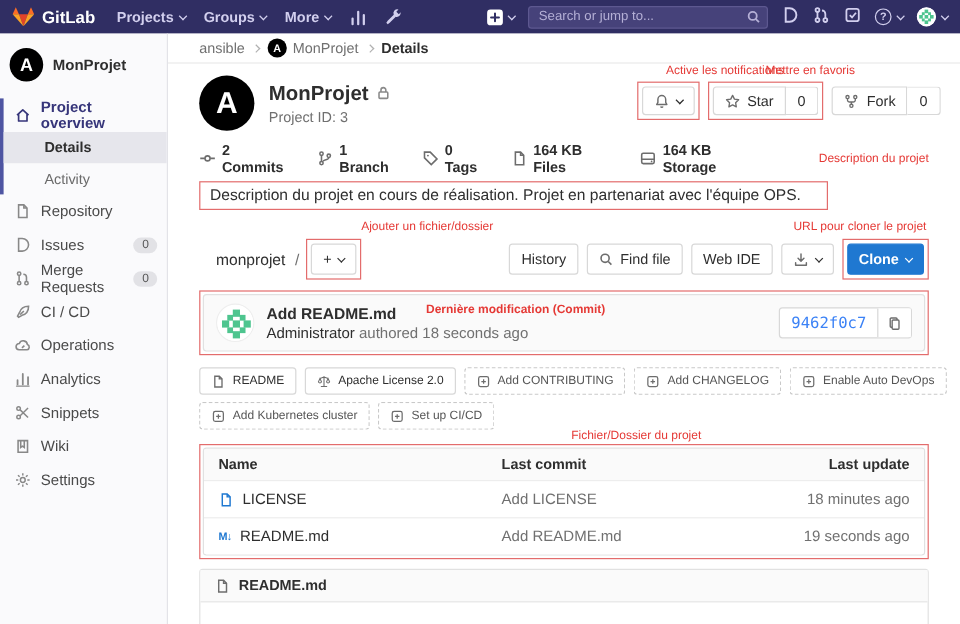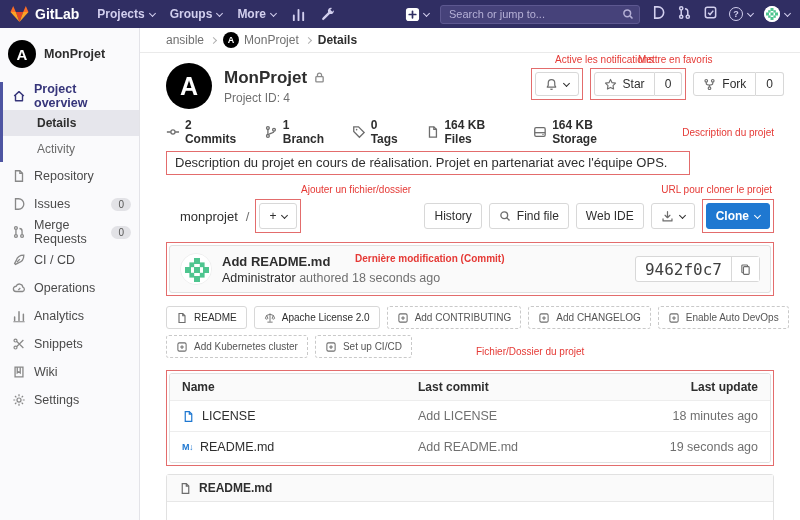--- a/index.html
+++ b/index.html
@@ -89,29 +89,29 @@
   .h26 { height:26px; }
 
   .commit-wrap { border:1px solid #e36c6c; padding:2px; margin-top:9px; }
   .commit-card { border:1px solid #e1e1e1; border-radius:3px; background:#fafafa; display:flex; align-items:center; gap:10px; padding:7px 10px; position:relative; }
   .commit-avatar { width:32px; height:32px; border-radius:50%; overflow:hidden; flex:0 0 32px; background:#fff; border:1px solid #eee; }
   .commit-title { font-size:13px; font-weight:600; color:#2e2e2e; cursor:pointer; }
   .commit-meta { font-size:12.5px; color:#707070; margin-top:2px; }
   .commit-author { color:#2e2e2e; cursor:pointer; }
   .ann-lastcommit { position:absolute; left:185px; top:7px;font-weight:bold; }
   .hash-group { margin-left:auto; display:inline-flex; align-items:center; border:1px solid #d8d8d8; border-radius:3px; background:#fff; height:26px; }
-  .hash-text { font-family:"DejaVu Sans Mono", monospace; font-size:16px; padding:0 9px; color:#404040; }
+  .hash-text { font-family:"DejaVu Sans Mono", monospace; font-size:13px; padding:0 9px; color:#3b82f6; }
   .hash-copy { border-left:1px solid #d8d8d8; height:100%; display:inline-flex; align-items:center; padding:0 7px; cursor:pointer; color:#6d6d6d; background:#fff; }
 
   .quick { margin-top:10px; position:relative; }
   .quick-row { display:flex; gap:7px; }
   .quick-row + .quick-row { margin-top:6px; }
   .qbtn { height:23px; font-size:10px;justify-content:space-between; }
   .qbtn.dashed { border-style:dashed; border-color:#c9c9c9; color:#555; }
-  .ann-files { position:absolute; left:310px; top:40px; }
+  .ann-files { position:absolute; left:310px; top:52px; }
 
   .table-wrap { border:1px solid #e36c6c; padding:2px; margin-top:12px; }
   .ftable { border:1px solid #e1e1e1; border-radius:3px; overflow:hidden; }
   .frow { display:flex; align-items:center; height:31px; background:#fff; border-top:1px solid #ededed; font-size:12.5px; }
   .frow.head { background:#fafafa; height:26px; border-top:none; font-weight:600; font-size:12px; }
   .c-name { flex:0 0 40%; padding:0 12px; display:flex; align-items:center; gap:7px; }
   .c-commit { flex:1; padding:0 8px; color:#707070; }
   .frow.head .c-commit { color:#2e2e2e; }
   .c-update { flex:0 0 150px; padding:0 12px; text-align:right; color:#707070; }
   .frow.head .c-update { color:#2e2e2e; }
@@ -340,21 +340,21 @@
         <div class="proj-header">
           <span class="proj-avatar pa-46">A</span>
           <div>
             <div class="proj-title">
               <span>MonProjet</span>
               <svg width="13" height="13" viewBox="0 0 16 16" fill="none" stroke="currentColor" stroke-width="1.6">
                   <rect x="3.5" y="7" width="9" height="6.5" rx="1"></rect>
                   <path d="M5.5 7V5a2.5 2.5 0 0 1 5 0v2"></path>
                 </svg>
             </div>
-            <div class="proj-id">Project ID: 4</div>
+            <div class="proj-id">Project ID: 3</div>
           </div>
         </div>
 
         
         <div class="actions">
           <span class="ann ann-notif">Active les notifications</span>
           <span class="ann ann-fav">Mettre en favoris</span>
           <div class="actions-btns">
             <span class="red-wrap">
               <button class="btn">

